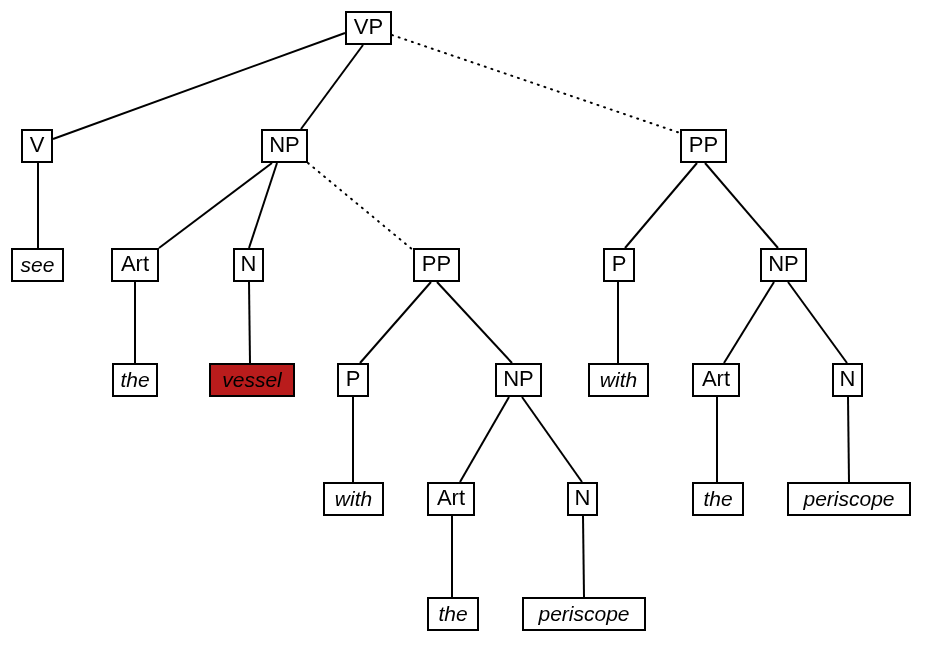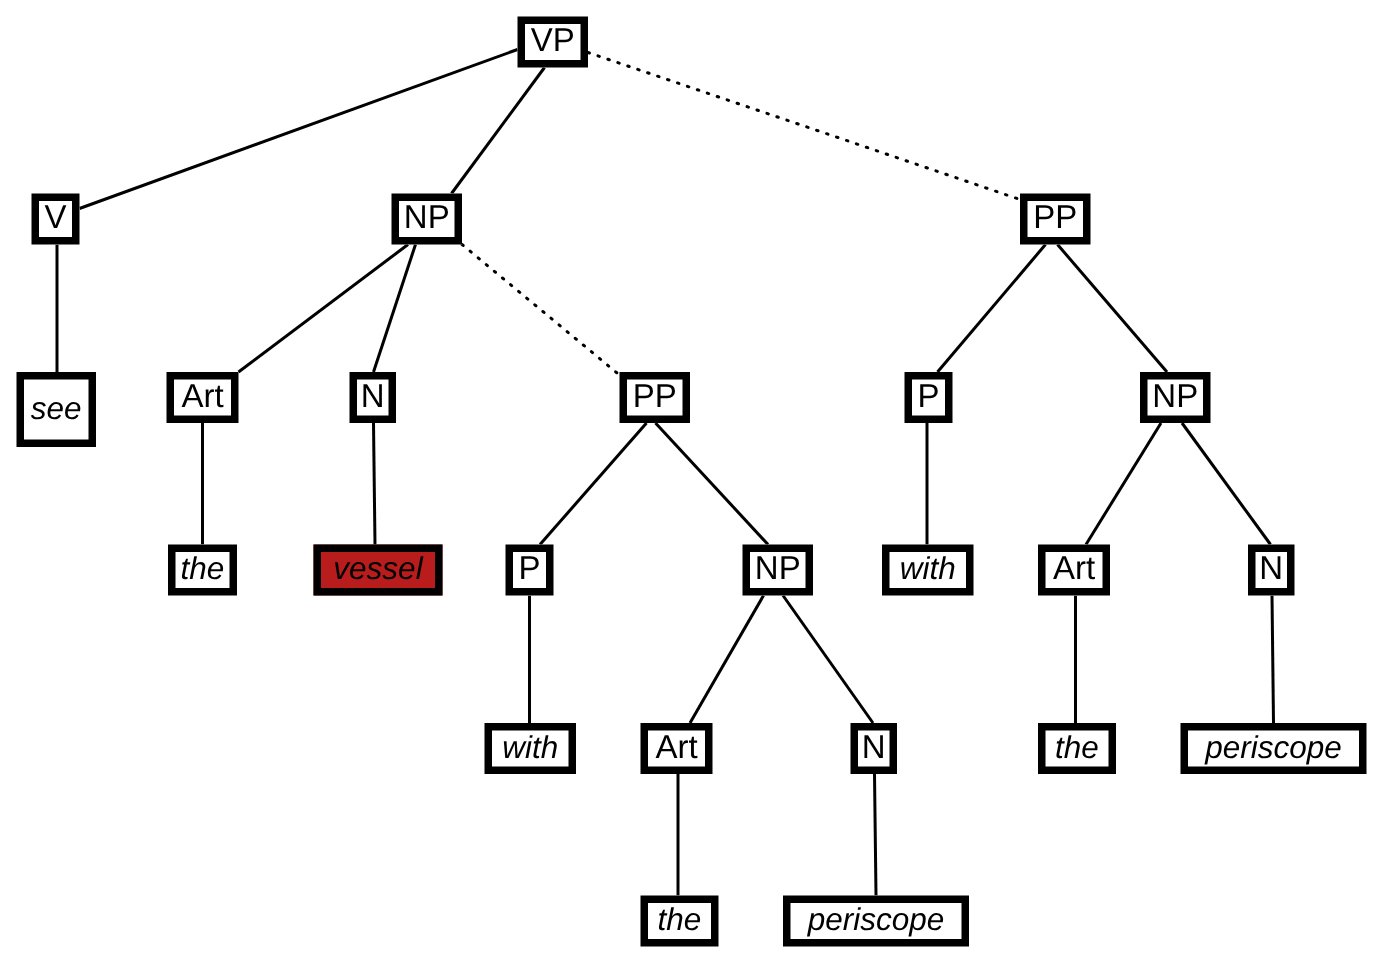--- a/index.html
+++ b/index.html
@@ -18,21 +18,21 @@
   #tree-edges {
     position: absolute;
     left: 0;
     top: 0;
     width: 927px;
     height: 646px;
   }
   .node-box {
     position: absolute;
     box-sizing: border-box;
-    border: 5px solid #a16207;
+    border: 2px solid #a16207;
     background: #ffffff;
     display: flex;
     align-items: center;
     justify-content: center;
     line-height: 1;
     color: #000000;
     white-space: nowrap;
   }
   .node-cat {
     font-size: 22px;
@@ -80,21 +80,21 @@
       <line x1="848" y1="397" x2="849" y2="482" stroke="#000000" stroke-width="2"></line>
     </svg>
 
   <div id="tree-nodes">
       <div class="node-box" style="left: 345px; top: 11px; width: 47px; height: 34px; background: rgb(255, 255, 255); border-color: rgb(0, 0, 0);">
         <span class="node-label node-cat">VP</span>
       </div>
       <div class="node-box" style="left: 21px; top: 129px; width: 32px; height: 34px; background: rgb(255, 255, 255); border-color: rgb(0, 0, 0);">
         <span class="node-label node-cat">V</span>
       </div>
-      <div class="node-box" style="left: 11px; top: 248px; width: 53px; height: 50px; background: rgb(255, 255, 255); border-color: rgb(0, 0, 0);">
+      <div class="node-box" style="left: 11px; top: 248px; width: 53px; height: 34px; background: rgb(255, 255, 255); border-color: rgb(0, 0, 0);">
         <span class="node-label node-leaf">see</span>
       </div>
       <div class="node-box" style="left: 261px; top: 129px; width: 47px; height: 34px; background: rgb(255, 255, 255); border-color: rgb(0, 0, 0);">
         <span class="node-label node-cat">NP</span>
       </div>
       <div class="node-box" style="left: 111px; top: 248px; width: 48px; height: 34px; background: rgb(255, 255, 255); border-color: rgb(0, 0, 0);">
         <span class="node-label node-cat">Art</span>
       </div>
       <div class="node-box" style="left: 112px; top: 363px; width: 46px; height: 34px; background: rgb(255, 255, 255); border-color: rgb(0, 0, 0);">
         <span class="node-label node-leaf">the</span>

